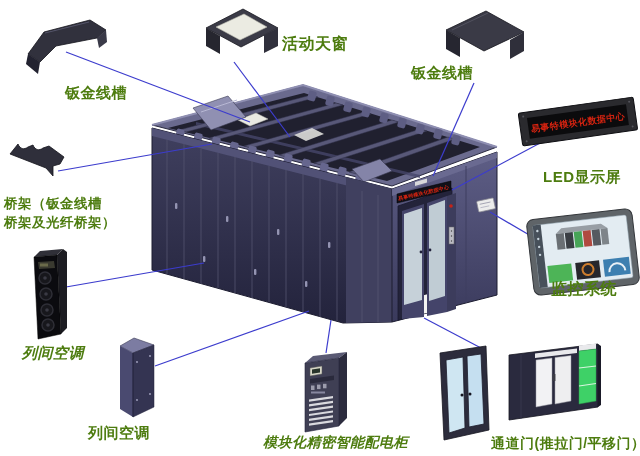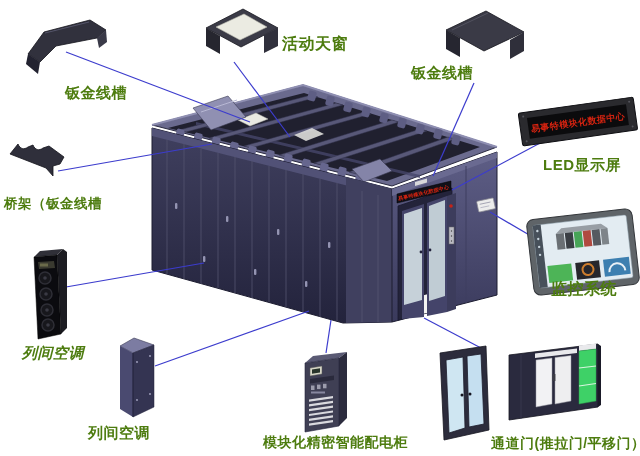--- a/index.html
+++ b/index.html
@@ -6,21 +6,21 @@
   body{
     width:640px;height:456px;position:relative;overflow:hidden;background:#ffffff;
     font-family:"Liberation Sans","DejaVu Sans",sans-serif;
   }
   #stage{position:absolute;left:0;top:0;}
   .lbl{
     position:absolute;font-weight:700;color:#4d7c0f;white-space:nowrap;
     font-size:15px;letter-spacing:0.5px;
   }
   .lbl.big{font-size:16px;}
-  .lbl.sm{font-size:14px;}
+  .lbl.sm{font-size:14px;font-style:italic;}
   .lbl.xs{font-size:14px;}
   .lbl.tray{font-size:13.5px;line-height:19px;}
 </style>
 </head>
 <body>
 
 <svg id="stage" width="640" height="456" viewBox="0 0 640 456">
   <defs>
     <linearGradient id="wallGrad" x1="0" y1="0" x2="0" y2="1">
       <stop offset="0" stop-color="#40405f"></stop>
@@ -289,21 +289,22 @@
     <polygon points="579,345.5 596,343.5 596,349 579,351" fill="#e9e9ec"></polygon>
     <polygon points="579,351 596,349 596,401 579,404" fill="#3ed167" stroke="#2a9a4a" stroke-width="0.5"></polygon>
     <line x1="579" y1="368" x2="596" y2="366" stroke="#d8f5de" stroke-width="1.2"></line>
     <line x1="579" y1="386" x2="596" y2="383.5" stroke="#d8f5de" stroke-width="1.2"></line>
   </g>
 </svg>
 
 <div class="lbl" style="left:45px;top:84px;margin-left:20px;">钣金线槽</div>
 <div class="lbl big" style="left:282px;top:34px;">活动天窗</div>
 <div class="lbl" style="left:411px;top:64px;">钣金线槽</div>
-<div class="lbl" style="left:543px;top:156px;">LED显示屏</div>
+<div class="lbl" style="left:543px;top:168px;">LED显示屏</div>
 <div class="lbl tray" style="left:4px;top:194px;">
   <div>桥架（钣金线槽</div>
+  <div>桥架及光纤桥架）</div>
 </div>
 <div class="lbl big" style="left:551px;top:279px;text-align:center;">监控系统</div>
 <div class="lbl" style="left:22px;top:344px;font-style:italic;">列间空调</div>
 <div class="lbl" style="left:88px;top:424px;">列间空调</div>
 <div class="lbl sm" style="left:263px;top:434px;">模块化精密智能配电柜</div>
 <div class="lbl xs" style="left:491px;top:435px;">通道门(推拉门/平移门）</div>
 
 </body></html>

